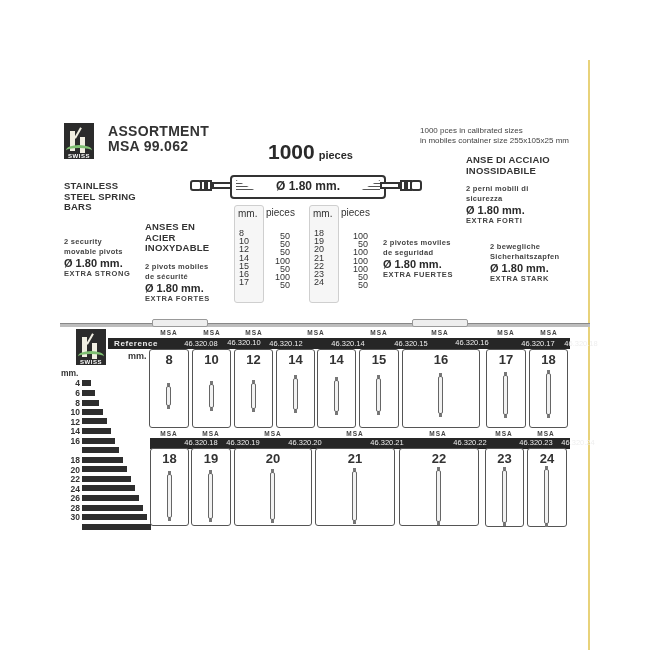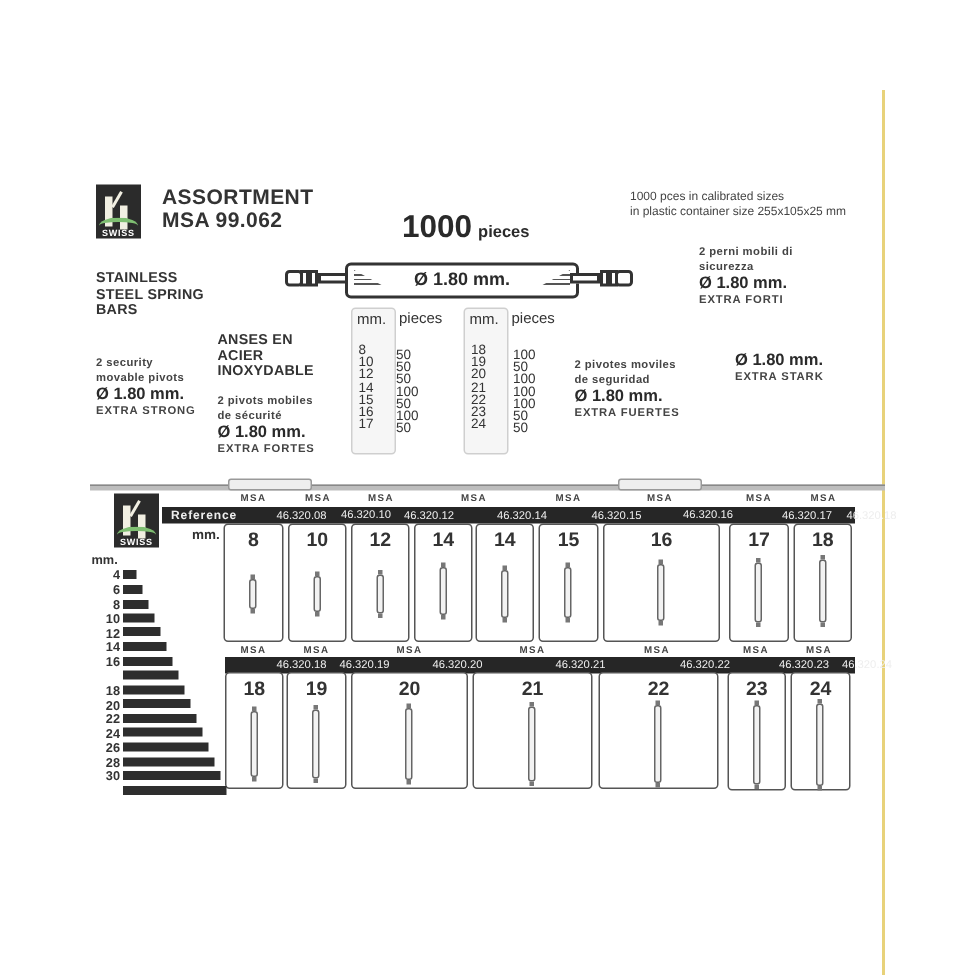--- a/index.html
+++ b/index.html
@@ -35,21 +35,21 @@
   .pin .hatchR { position:absolute; right:4px; top:3px; width:22px; height:12px;
      background:repeating-linear-gradient(180deg,#555 0 1px,transparent 1px 3px); clip-path:polygon(100% 0,100% 100%,0 100%); }
   .pin .tipL, .pin .tipR { position:absolute; top:5px; width:40px; height:11px; }
   .pin .tipL { left:0; } .pin .tipR { right:0; }
   .pin .seg { position:absolute; top:0; height:11px; border:2px solid #333; box-sizing:border-box; background:#fff; }
 
   
   .mmcol { position:absolute; width:28px; border:1px solid #cfcfcf; border-radius:3px; background:#f6f6f6; }
   .tbl-h { font-size:10px; color:#333; }
   .tbl-mm { font-size:9px; line-height:8.2px; color:#333; }
-  .tbl-pc { font-size:9px; line-height:8.2px; color:#333; width:26px; }
+  .tbl-pc { font-size:9px; line-height:8.2px; color:#333; text-align:right; width:26px; }
 
   
   .divider { position:absolute; left:60px; top:323px; width:530px; height:3px; background:#bdbdbd; border-top:1px solid #888; }
   .tab { position:absolute; top:319px; height:6px; border:1px solid #999; border-radius:2px; background:#eee; }
 
   .refbar { position:absolute; height:11px; background:#262626; color:#eee; font-size:8px; line-height:11px; }
   .refbar .lbl { position:absolute; left:6px; top:0; letter-spacing:0.6px; font-weight:bold; }
   .msa { position:absolute; font-size:6.5px; font-weight:bold; letter-spacing:1px; color:#444; text-align:center; }
   .refnum { position:absolute; font-size:7.5px; color:#eee; text-align:center;margin-left:32px; }
 
@@ -81,21 +81,21 @@
   <div>ASSORTMENT</div>
   <div>MSA 99.062</div>
 </div>
 
 <div class="abs big-count" style="left:268px;top:140px;">
   <span>1000</span><small>pieces</small>
 </div>
 
 <div class="abs tiny" style="left:420px;top:126px;width:163px;">
   <div>1000 pces in calibrated sizes</div>
-  <div>in plastic container size 255x105x25 mm</div>
+  <div>in mobiles container size 255x105x25 mm</div>
 </div>
 
 <div class="pin">
   <div class="tipL">
     <div class="seg" style="left:0;width:12px;border-radius:3px;"></div>
     <div class="seg" style="left:10px;width:6px;"></div>
     <div class="seg" style="left:16px;width:6px;"></div>
     <div class="seg" style="left:22px;width:20px;top:2px;height:7px;"></div>
   </div>
   <div class="body">
@@ -178,38 +178,46 @@
   <div class="tbl-pc">100</div>
   <div class="tbl-pc">50</div>
   <div class="tbl-pc">100</div>
   <div class="tbl-pc">100</div>
   <div class="tbl-pc">100</div>
   <div class="tbl-pc">50</div>
   <div class="tbl-pc">50</div>
 </div>
 
 <div class="abs" style="left:466px;top:155px;width:110px;">
+  <div class="lang-head">
+    <div>ANSE DI ACCIAIO</div>
+    <div>INOSSIDABILE</div>
+  </div>
   <div class="lang-sub" style="margin-top:8px;">
     <div>2 perni mobili di</div>
     <div>sicurezza</div>
   </div>
   <div class="lang-dia">Ø 1.80 mm.</div>
   <div class="lang-x">EXTRA FORTI</div>
 </div>
 
 <div class="abs" style="left:383px;top:230px;width:100px;">
   <div class="lang-sub" style="margin-top:8px;">
     <div>2 pivotes moviles</div>
     <div>de seguridad</div>
   </div>
   <div class="lang-dia">Ø 1.80 mm.</div>
   <div class="lang-x">EXTRA FUERTES</div>
 </div>
 
 <div class="abs" style="left:490px;top:234px;width:100px;">
+  <div class="lang-sub" style="margin-top:8px;">
+    <div>2 bewegliche</div>
+    <div>Sicherhaitszapfen</div>
+  </div>
   <div class="lang-dia">Ø 1.80 mm.</div>
   <div class="lang-x">EXTRA STARK</div>
 </div>
 
 <div class="divider"></div>
 <div class="tab" style="left:152px;width:54px;"></div>
 <div class="tab" style="left:412px;width:54px;"></div>
 
 <div class="logo" style="left:76px;top:329px;">
   <div class="bar1"></div>

